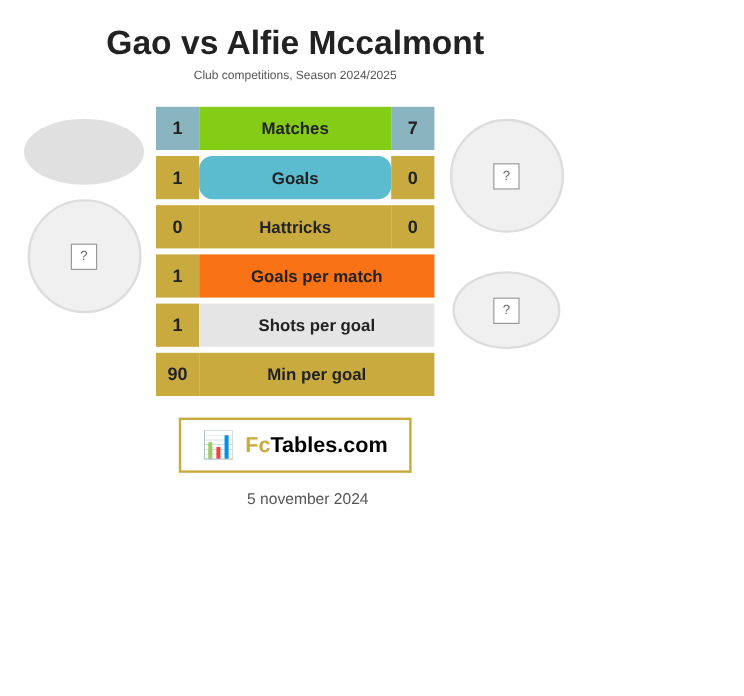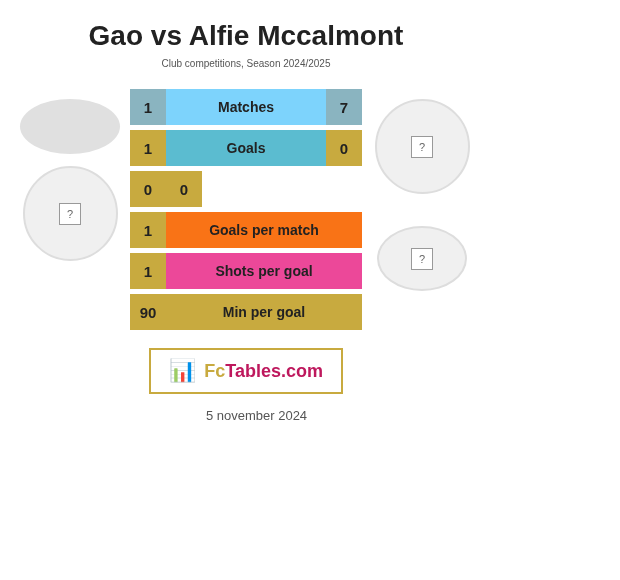--- a/index.html
+++ b/index.html
@@ -160,32 +160,33 @@
     }
 
     
     .stat-row.matches .stat-left-val {
       background: #8ab4c0;
     }
     .stat-row.matches .stat-right-val {
       background: #8ab4c0;
     }
     .stat-row.matches .stat-label-center {
-      background: #7dd3fc;
+      background: #84cc16;
     }
 
     
     .stat-row.goals .stat-left-val {
       background: #c8aa3f;
     }
     .stat-row.goals .stat-right-val {
       background: #c8aa3f;
     }
     .stat-row.goals .stat-label-center {
       background: #5bbcd0;
+      border-radius: 11px;
     }
 
     
     .stat-row.hattricks .stat-left-val {
       background: #c8aa3f;
     }
     .stat-row.hattricks .stat-right-val {
       background: #c8aa3f;
     }
     .stat-row.hattricks .stat-label-center {
@@ -198,21 +199,21 @@
     }
     .stat-row.goals-per-match .stat-label-center {
       background: #f97316;
     }
 
     
     .stat-row.shots-per-goal .stat-left-val {
       background: #c8aa3f;
     }
     .stat-row.shots-per-goal .stat-label-center {
-      background: #ec4899;
+      background: #e5e5e5;
     }
 
     
     .stat-row.min-per-goal .stat-left-val {
       background: #c8aa3f;
     }
     .stat-row.min-per-goal .stat-label-center {
       background: #c8aa3f;
     }
 
@@ -291,20 +292,21 @@
       </div>
 
       <div class="stat-row goals">
         <div class="stat-left-val">1</div>
         <div class="stat-label-center">Goals</div>
         <div class="stat-right-val">0</div>
       </div>
 
       <div class="stat-row hattricks">
         <div class="stat-left-val">0</div>
+        <div class="stat-label-center">Hattricks</div>
         <div class="stat-right-val">0</div>
       </div>
 
       <div class="stat-row goals-per-match">
         <div class="stat-left-val">1</div>
         <div class="stat-label-center">Goals per match</div>
       </div>
 
       <div class="stat-row shots-per-goal">
         <div class="stat-left-val">1</div>
@@ -330,20 +332,20 @@
         </div>
       </div>
     </div>
 
   </div>
 
   <div class="logo-area">
     <div class="logo-box">
       <span class="logo-icon">📊</span>
       <span class="logo-text">
-        <span>Fc</span><span style="color:#be185d">Tables.com</span>
+        <span>Fc</span><span style="color:#000000">Tables.com</span>
       </span>
     </div>
   </div>
 
   <div class="date-text">5 november 2024</div>
 
 </div>
 
 </body></html>

